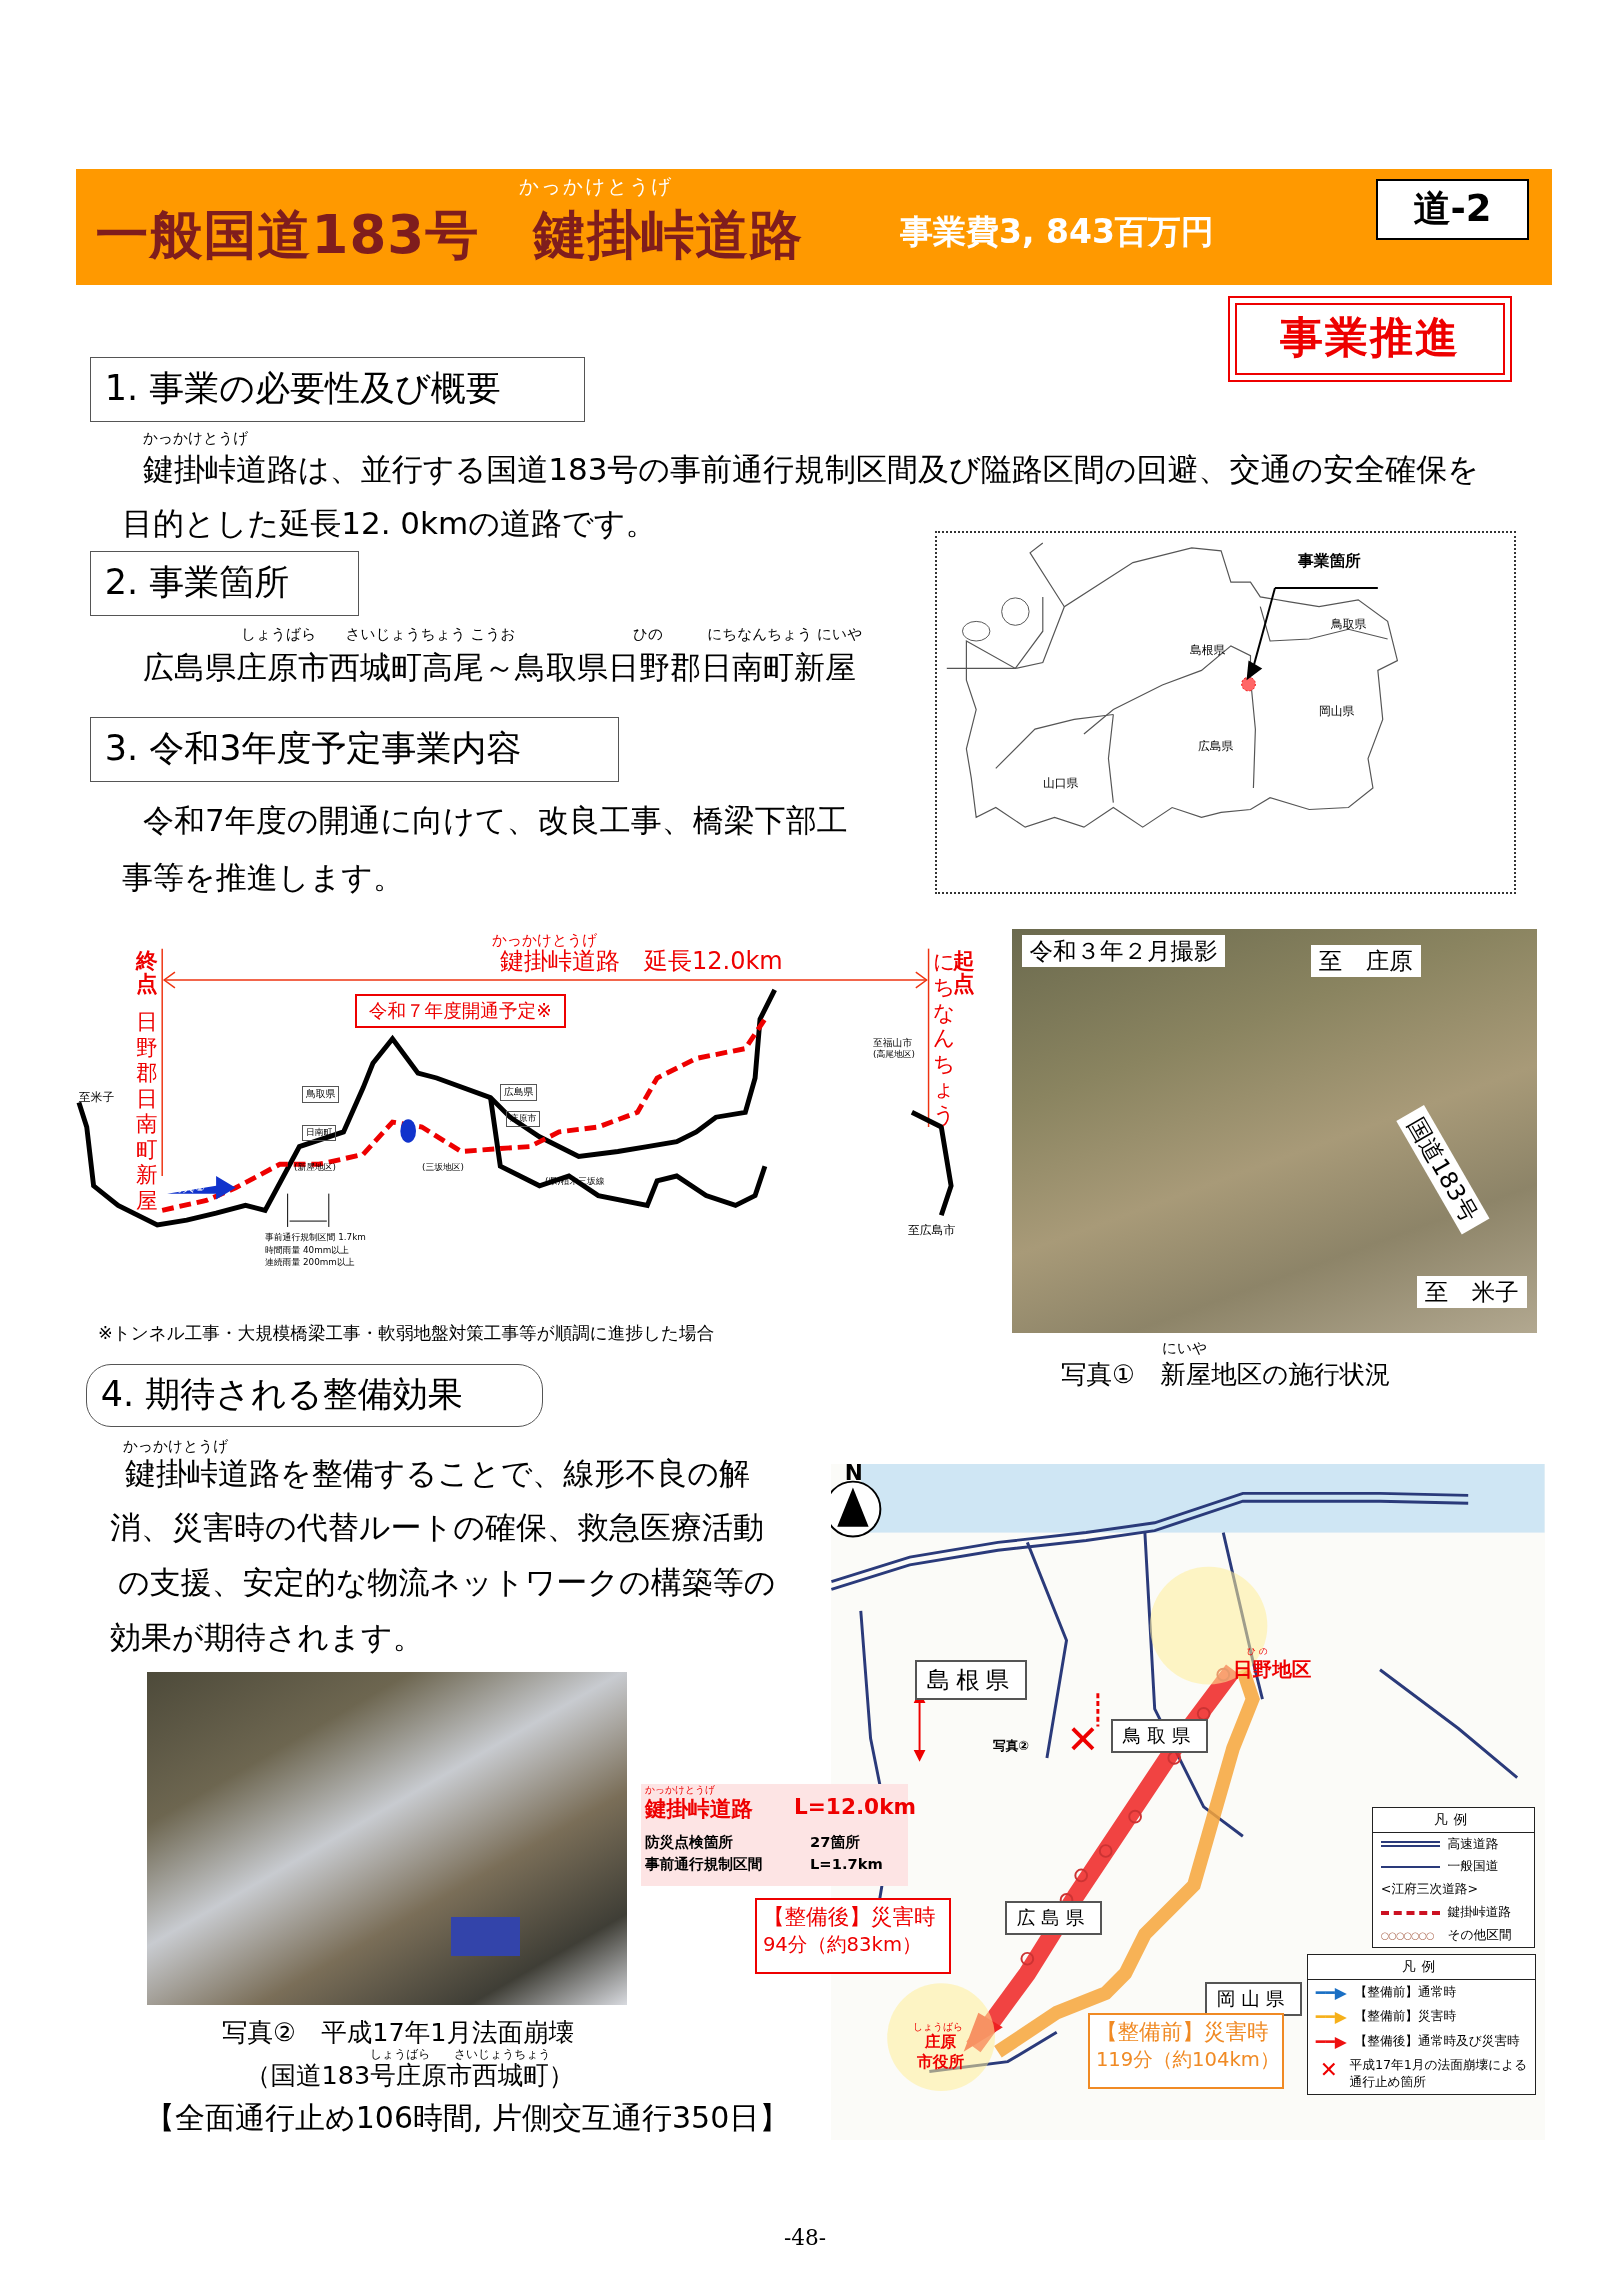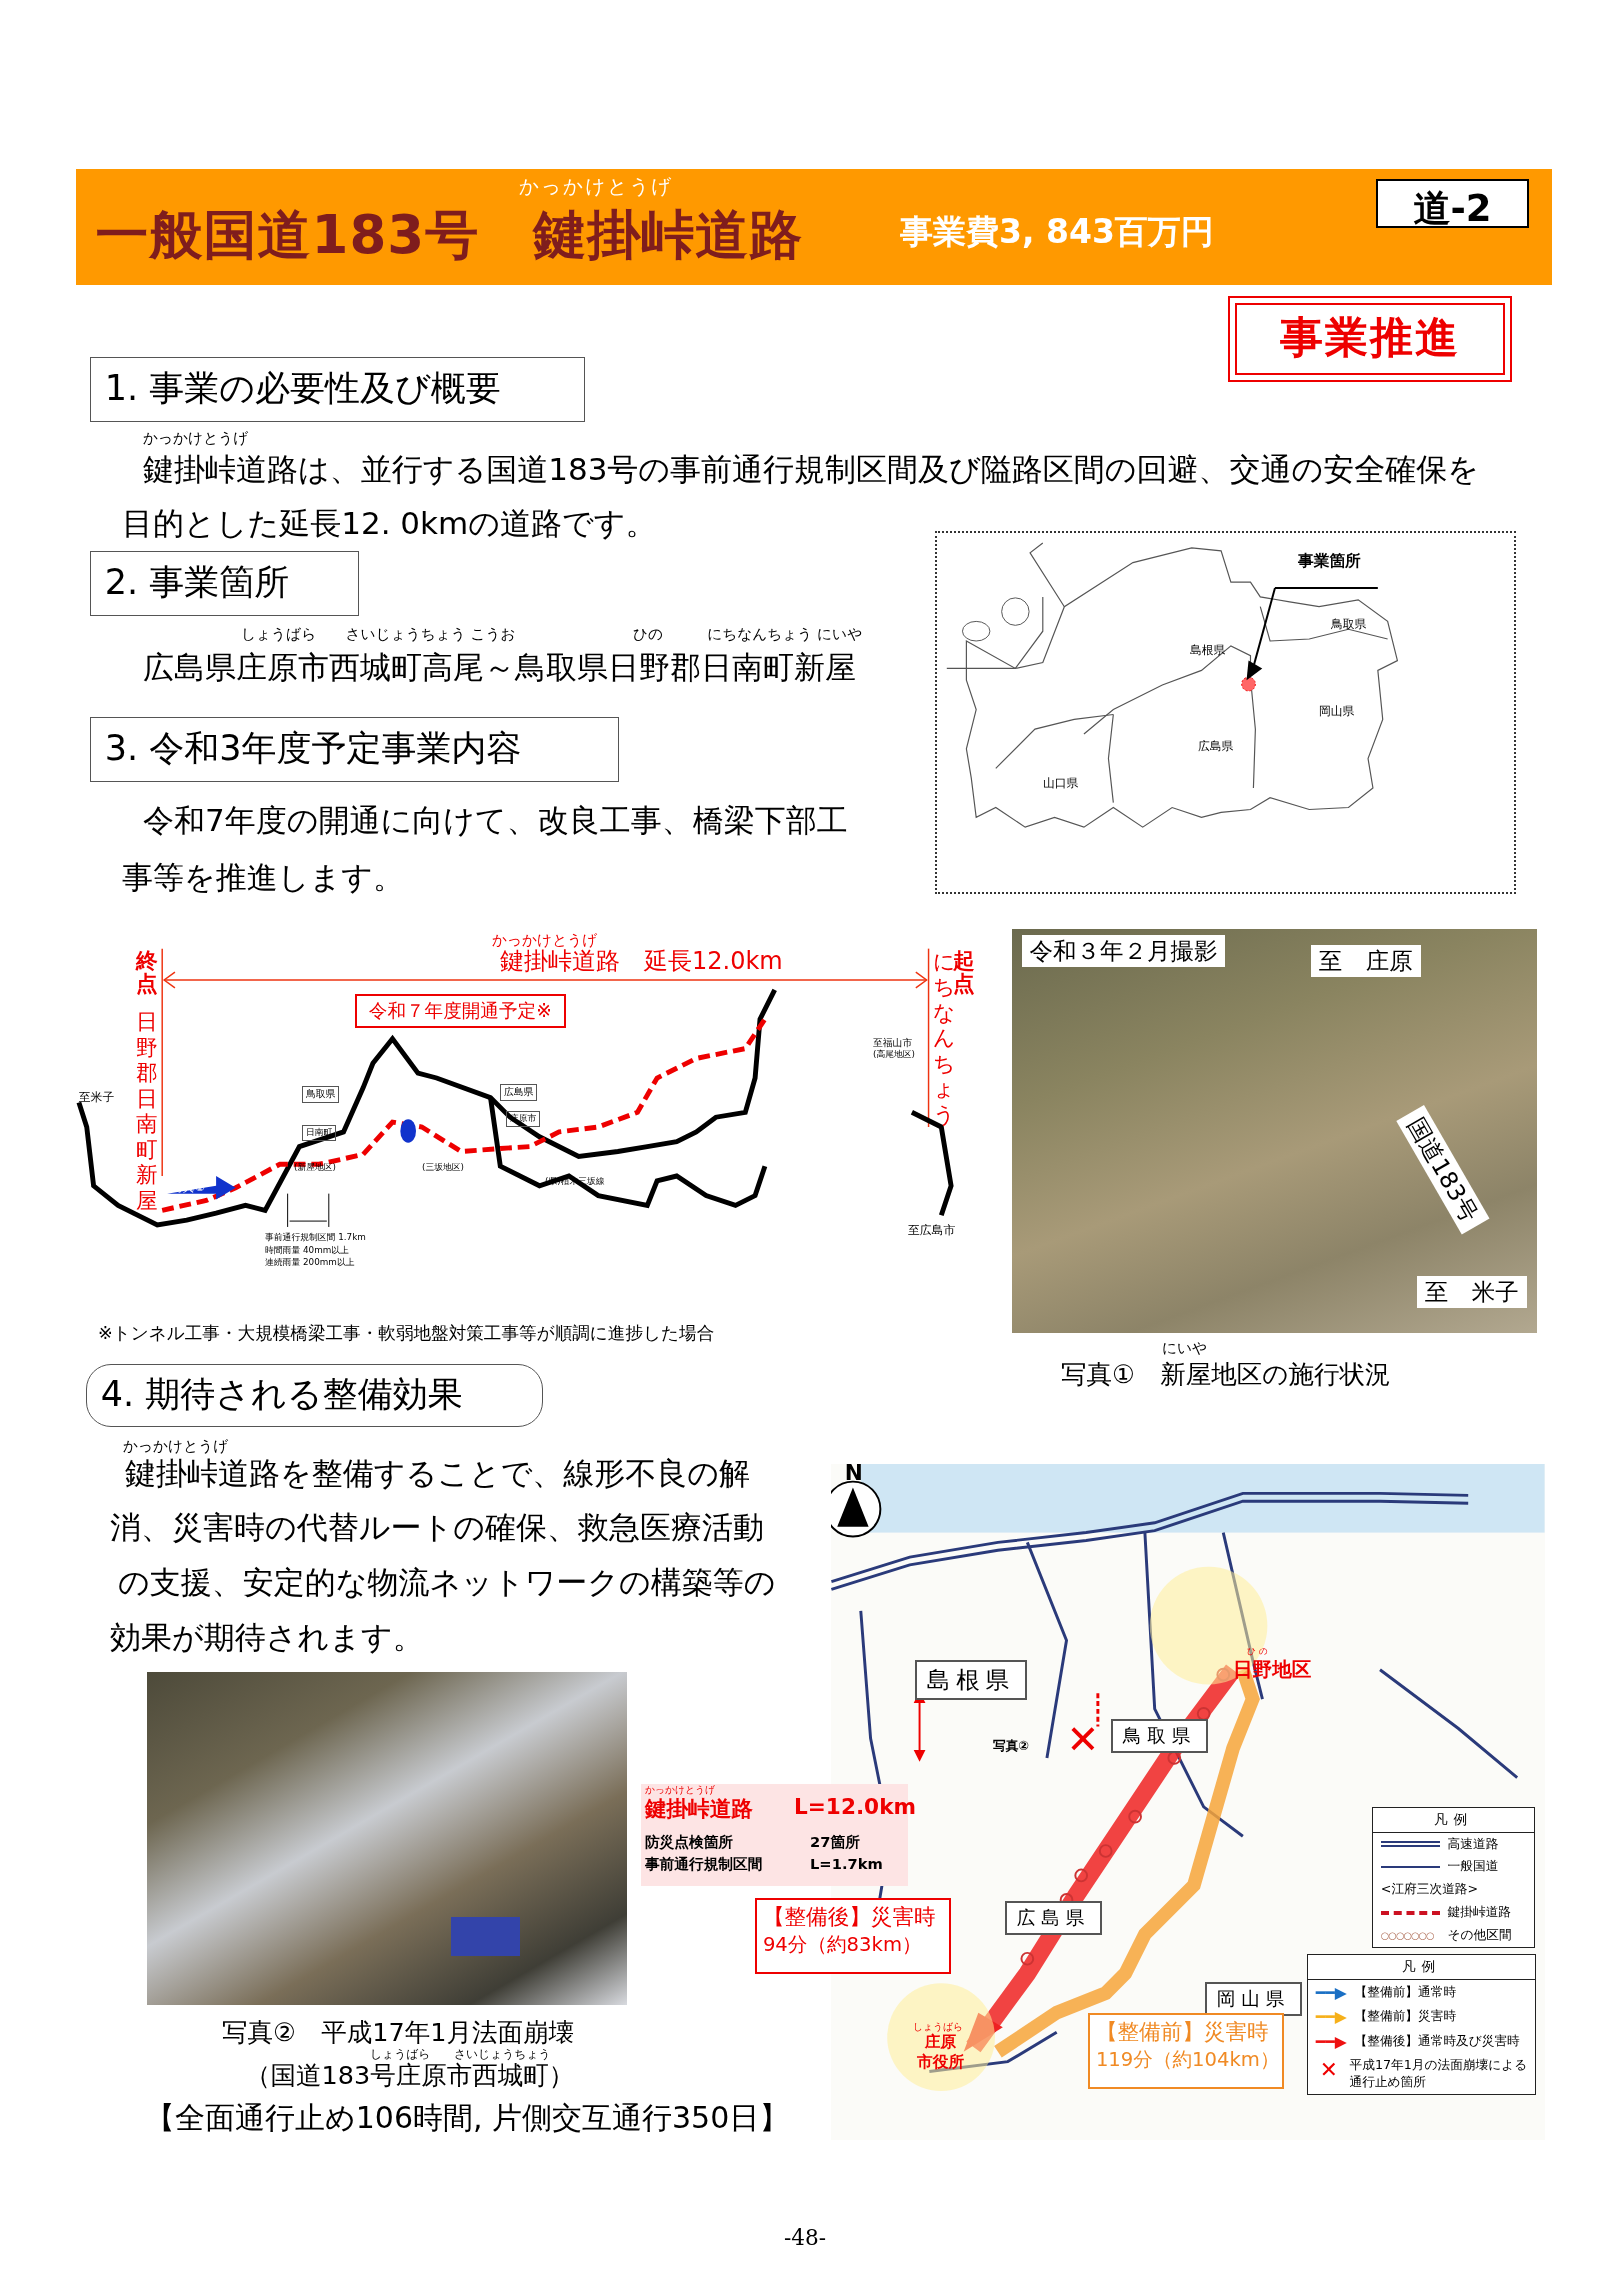--- a/index.html
+++ b/index.html
@@ -4,21 +4,21 @@
 <style>
   html, body { margin: 0; padding: 0; background: #ffffff; }
   body { width: 1620px; height: 2293px; position: relative; overflow: hidden;
          font-family: "DejaVu Sans", "Liberation Sans", sans-serif; color: #000; }
   .abs { position: absolute; }
   
   .hdr { left: 76px; top: 169px; width: 1476px; height: 116px; background: #ff9900; }
   .hdr-title { left: 19.6px; top: 31px; font-size: 53px; font-weight: bold; color: #7f1d1d; letter-spacing: 1px; white-space: nowrap; }
   .hdr-ruby { left: 443px; top: 3.9px; font-size: 19.6px; color: #fff; letter-spacing: 2px; }
   .hdr-cost { left: 824px; top: 41px; font-size: 33px; font-weight: bold; color: #fff; white-space: nowrap; }
-  .hdr-code { left: 1300px; top: 9.8px; width: 153px; height: 49px; background: #fff; border: 2.9px solid #000; box-sizing: border-box;
+  .hdr-code { left: 1300px; top: 9.8px; width: 153px; height: 61px; background: #fff; border: 2.9px solid #000; box-sizing: border-box;
               font-size: 37px; font-weight: bold; text-align: center; line-height: 55px; }
   
   .badge { left: 1228px; top: 296px; width: 284px; height: 86px; border: 2.9px solid #ee0000; box-sizing: border-box; padding: 4.9px; }
   .badge-inner { width: 100%; height: 100%; border: 2.9px solid #ee0000; box-sizing: border-box; color: #ee0000;
                  font-size: 43px; font-weight: bold; text-align: center; line-height: 65px; letter-spacing: 2px; }
   
   .sec { border: 1.5px solid #555; box-sizing: border-box; font-size: 35px; padding-left: 13.7px; white-space: nowrap; background: #fff; }
   .body-text { font-size: 31px; white-space: nowrap; }
   .ruby { font-size: 14.7px; white-space: nowrap; }
   

